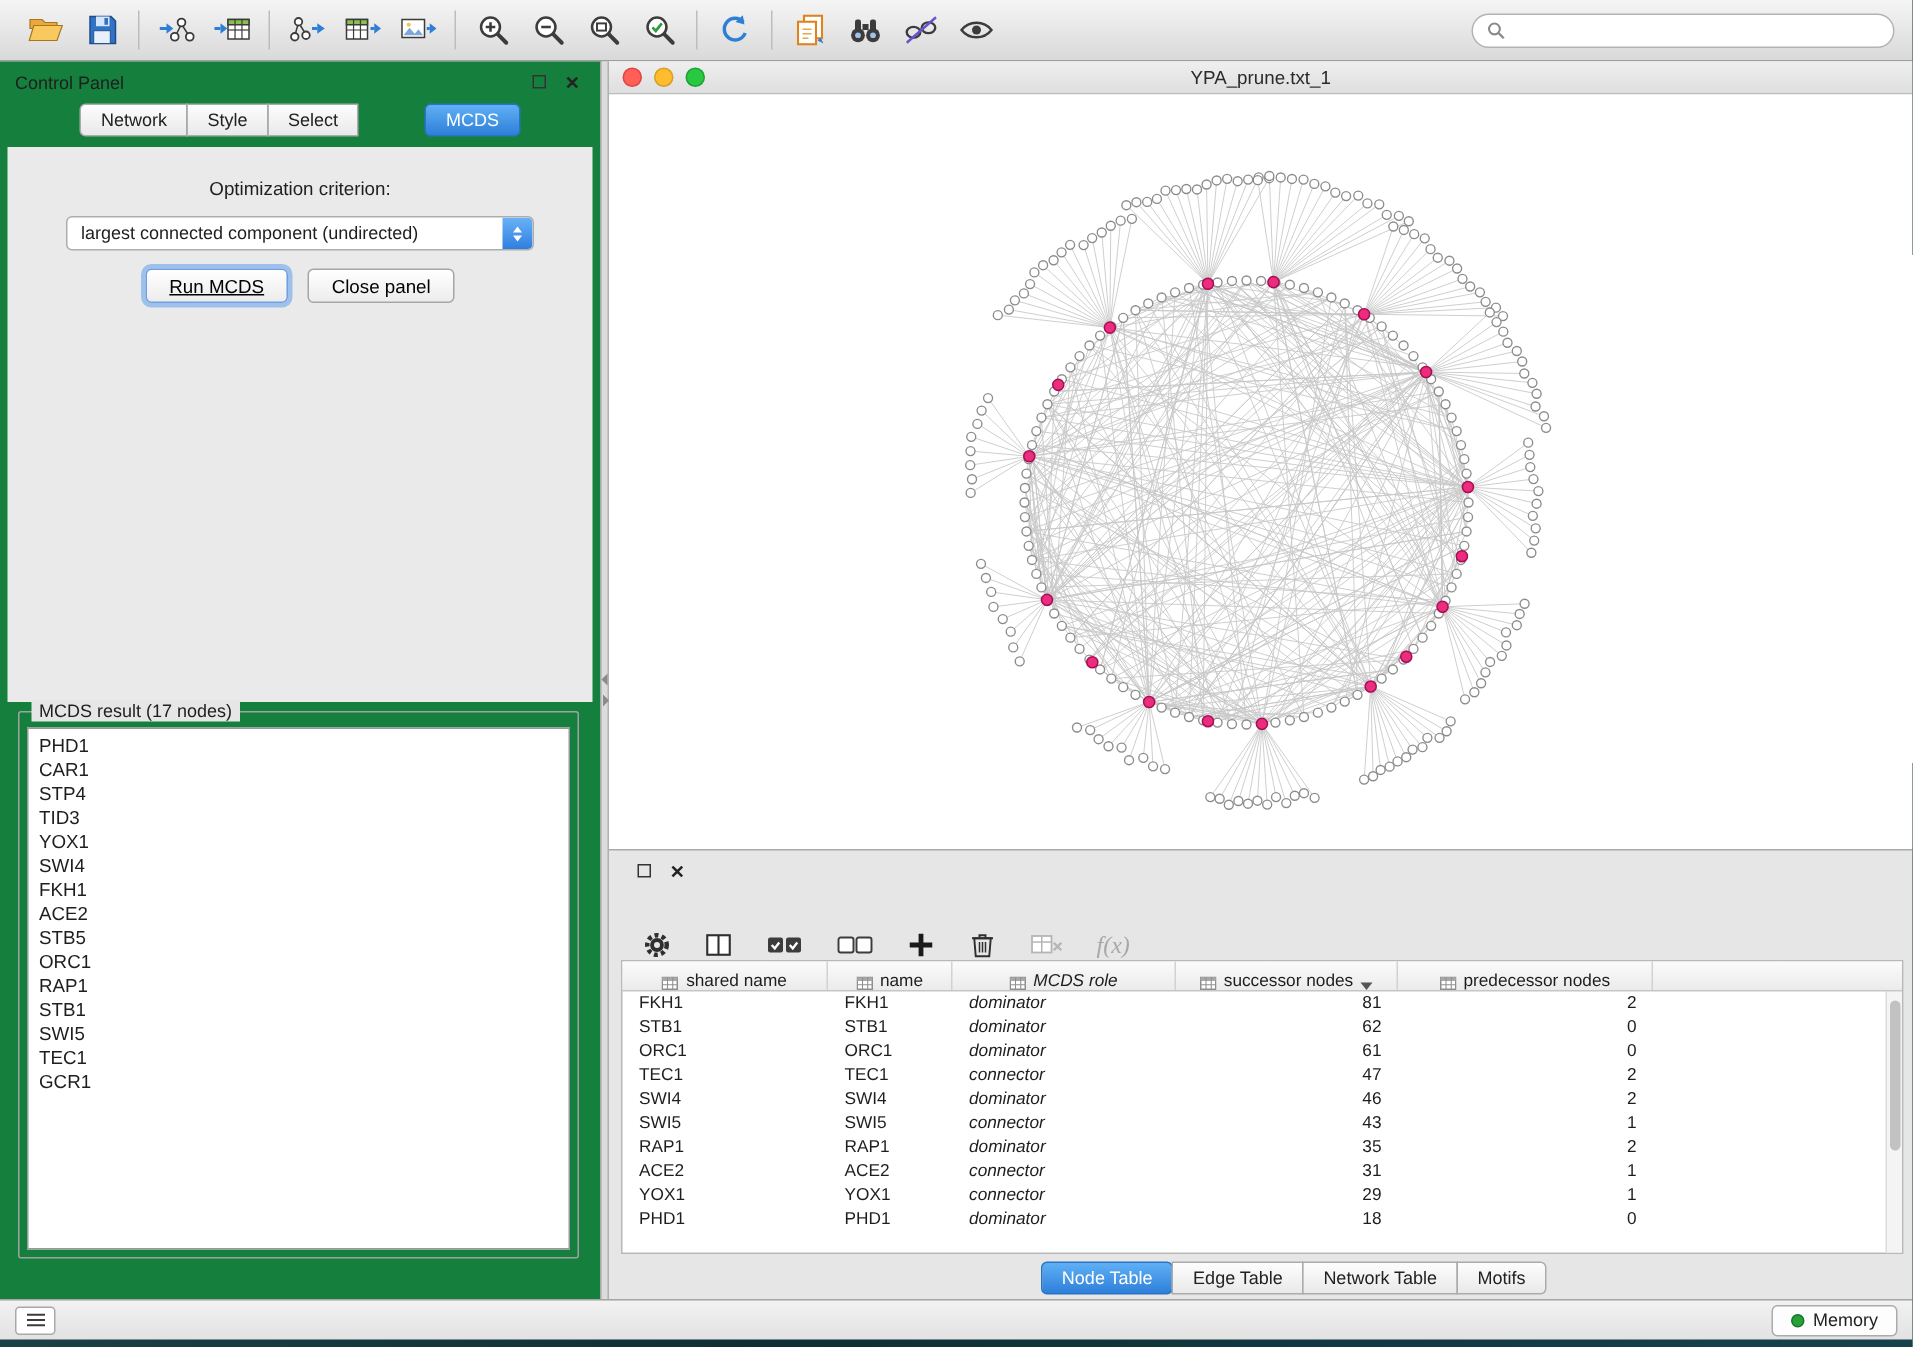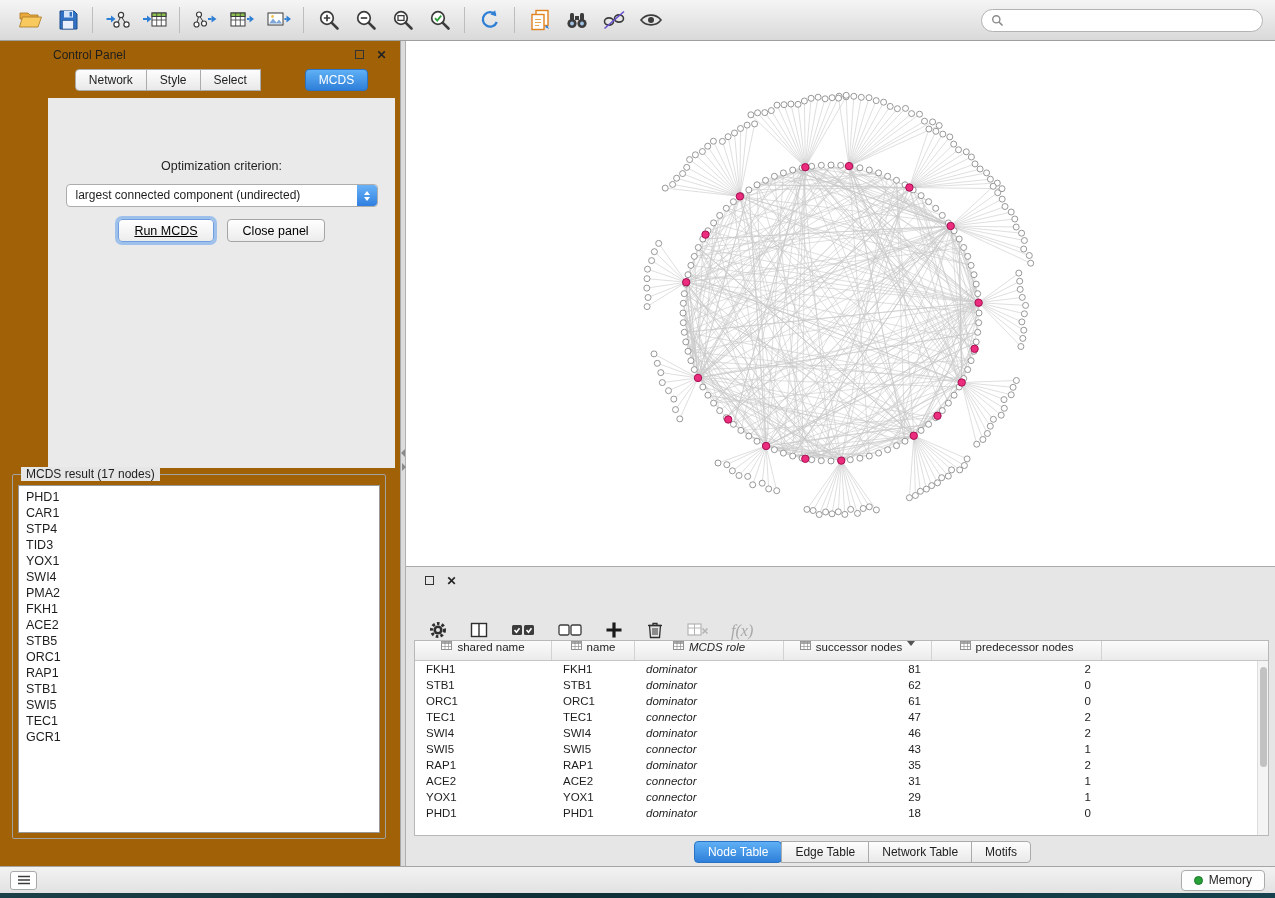--- a/index.html
+++ b/index.html
@@ -11,34 +11,34 @@
   .toolbar{position:absolute;left:0;top:0;width:1275px;height:41px;
            background:linear-gradient(#f5f5f5,#d9d9d9);border-bottom:1px solid #9f9f9f;
            display:flex;align-items:center;padding:0 12px;}
   .tb-btn{width:37px;height:32px;display:flex;align-items:center;justify-content:center;border-radius:4px;flex:0 0 auto;}
   .tb-sep{width:1px;height:26px;background:#bdbdbd;margin:0 6px;flex:0 0 auto;}
   .search-box{margin-left:auto;width:282px;height:23px;background:#fff;border:1px solid #b3b3b3;
               border-radius:12px;display:flex;align-items:center;padding:0 9px;gap:5px;}
   .search-box input{border:none;outline:none;flex:1;font:12px "Liberation Sans",sans-serif;background:transparent;}
 
   
-  .control-panel{position:absolute;left:0;top:41px;width:401px;height:825px;background:#a16207;border-right:1px solid #a8a8a8;padding-left:43px;}
+  .control-panel{position:absolute;left:0;top:41px;width:401px;height:825px;background:#15803d;border-right:1px solid #a8a8a8;}
   .panel-header{height:27px;display:flex;align-items:center;padding:0 10px;}
   .ph-title{flex:1;}
   .win-btn{width:17px;height:17px;display:flex;align-items:center;justify-content:center;margin-left:5px;
            font-size:12px;font-weight:bold;color:#222;cursor:default;}
   .float-glyph{width:9px;height:9px;border:1.5px solid #333;display:block;}
   .tabbar{display:flex;justify-content:center;padding:1px 0 7px;}
   .tab{font-size:12px;padding:3px 13px;background:linear-gradient(#fdfdfd,#e9e9e9);
        border:1px solid #ababab;margin-left:-1px;color:#222;white-space:nowrap;}
   .tab:first-child{border-radius:4px 0 0 4px;margin-left:0;}
   .tab:last-child{border-radius:0 4px 4px 0;}
   .tab.active{background:linear-gradient(#5fb0f5,#2e7fd9);border-color:#2a72c4;color:#fff;border-radius:4px;margin-left:44px;}
   .cp-content{margin:0 5px;background:#eaeaea;height:370px;padding-top:21px;}
-  .opt-label{text-align:center;font-size:12.5px;margin-bottom:11px;margin-top:40px;}
+  .opt-label{text-align:center;font-size:12.5px;margin-bottom:11px;}
   .dropdown{position:relative;width:312px;height:23px;margin:0 auto;background:#fff;border:1px solid #adadad;
             border-radius:4px;font-size:12px;line-height:21px;padding:0 26px 0 9px;white-space:nowrap;overflow:hidden;}
   .dd-stepper{position:absolute;right:0;top:0;width:20px;height:21px;background:linear-gradient(#6ab2f7,#2f7fe0);
               border-radius:0 3px 3px 0;display:flex;flex-direction:column;align-items:center;justify-content:center;gap:2px;}
   .dd-up{width:0;height:0;border-left:3.5px solid transparent;border-right:3.5px solid transparent;border-bottom:4.5px solid #fff;}
   .dd-down{width:0;height:0;border-left:3.5px solid transparent;border-right:3.5px solid transparent;border-top:4.5px solid #fff;}
   .btn-row{display:flex;justify-content:center;gap:13px;margin-top:12px;}
   .btn{height:23px;padding:0 15px;font-size:12.5px;background:linear-gradient(#ffffff,#ececec);
        border:1px solid #a5a5a5;border-radius:4px;font-family:"Liberation Sans",sans-serif;}
   .btn.focused{box-shadow:0 0 0 3px rgba(94,158,236,.55);border-color:#6f9fe0;text-decoration:underline;}
@@ -63,21 +63,21 @@
   #net-svg{position:absolute;left:0;top:0;}
 
   
   .table-panel{position:absolute;left:406px;top:566px;width:869px;height:300px;background:#e6e6e6;border-top:1px solid #aaa;}
   .tp-toolbar{height:46px;display:flex;align-items:flex-end;padding-left:22px;gap:21px;}
   .tp-icon{display:flex;align-items:center;justify-content:center;}
   .fx-label{font-family:"Liberation Serif",serif;font-style:italic;font-size:16px;color:#a8a8a8;}
   .table-wrap{position:absolute;left:8px;right:6px;top:73px;height:196px;background:#fff;border:1px solid #b8b8b8;}
   .thead{display:flex;height:20px;background:linear-gradient(#fbfbfb,#ebebeb);border-bottom:1px solid #c6c6c6;
          font-size:11.5px;position:relative;z-index:2;}
-  .hcell{display:flex;align-items:flex-start;justify-content:center;gap:5px;border-right:1px solid #d2d2d2;overflow:hidden;}
+  .hcell{display:flex;align-items:flex-end;justify-content:center;gap:5px;border-right:1px solid #d2d2d2;overflow:hidden;}
   .c-shared{width:137px;}.c-name{width:83px;}.c-role{width:149px;font-style:italic;}.c-succ{width:148px;}.c-pred{width:170px;}
   .c-fill{flex:1;border-right:none;}
   .sort-caret{width:0;height:0;border-left:4px solid transparent;border-right:4px solid transparent;border-top:5px solid #555;}
   .tbody{position:absolute;top:20px;bottom:0;left:0;right:11px;overflow:hidden;}
   .trow{display:flex;height:16px;font-size:11.5px;}
   .tcell{padding:0 11px;line-height:16px;white-space:nowrap;overflow:hidden;}
   .tcell.r{text-align:right;}
   .vscroll{position:absolute;top:20px;bottom:0;right:0;width:11px;background:#f4f4f4;border-left:1px solid #ddd;}
   .vthumb{position:absolute;top:6px;left:1.5px;width:7px;height:100px;background:#c2c2c2;border-radius:4px;}
   .tp-tabs{position:absolute;left:0;right:0;top:274px;display:flex;justify-content:center;}
@@ -286,40 +286,47 @@
     </div>
     <div class="result-group">
       <span class="result-legend">MCDS result (17 nodes)</span>
       <div class="result-list">
           <div class="mcds-item">PHD1</div>
           <div class="mcds-item">CAR1</div>
           <div class="mcds-item">STP4</div>
           <div class="mcds-item">TID3</div>
           <div class="mcds-item">YOX1</div>
           <div class="mcds-item">SWI4</div>
-          <div class="mcds-item">PMA2</div>
           <div class="mcds-item">FKH1</div>
           <div class="mcds-item">ACE2</div>
           <div class="mcds-item">STB5</div>
           <div class="mcds-item">ORC1</div>
           <div class="mcds-item">RAP1</div>
           <div class="mcds-item">STB1</div>
           <div class="mcds-item">SWI5</div>
           <div class="mcds-item">TEC1</div>
           <div class="mcds-item">GCR1</div>
         </div>
     </div>
   </div>
 
   <div class="gutter">
     <div class="g-up"></div>
     <div class="g-dn"></div>
   </div>
 
   <div class="network-window">
+    <div class="nw-titlebar">
+      <div class="traffic">
+        <span class="tl" style="background:#ff5f57;border:1px solid #e0443e;"></span>
+        <span class="tl" style="background:#febc2e;border:1px solid #d89e24;"></span>
+        <span class="tl" style="background:#28c840;border:1px solid #1da133;"></span>
+      </div>
+      <span>YPA_prune.txt_1</span>
+    </div>
     <div class="nw-canvas">
       <svg id="net-svg" width="869" height="502" viewBox="0 0 869 502">
           <g stroke="#c0c0c0" stroke-width="0.6" opacity="0.85">
             <line x1="333.9" y1="155.4" x2="472.6" y2="131.9"></line>
             <line x1="333.9" y1="155.4" x2="396.1" y2="126.8"></line>
             <line x1="333.9" y1="155.4" x2="284.9" y2="319.6"></line>
             <line x1="333.9" y1="155.4" x2="405.7" y2="418.7"></line>
             <line x1="333.9" y1="155.4" x2="515.1" y2="389.4"></line>
             <line x1="333.9" y1="155.4" x2="463.3" y2="415.0"></line>
             <line x1="333.9" y1="155.4" x2="572.7" y2="262.3"></line>

